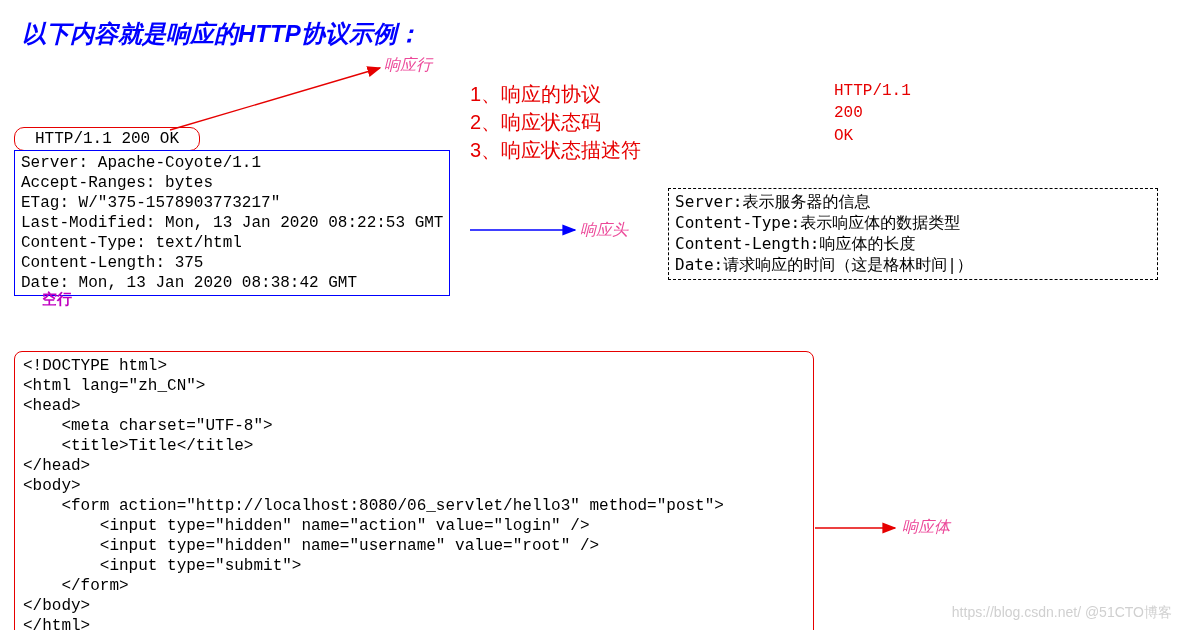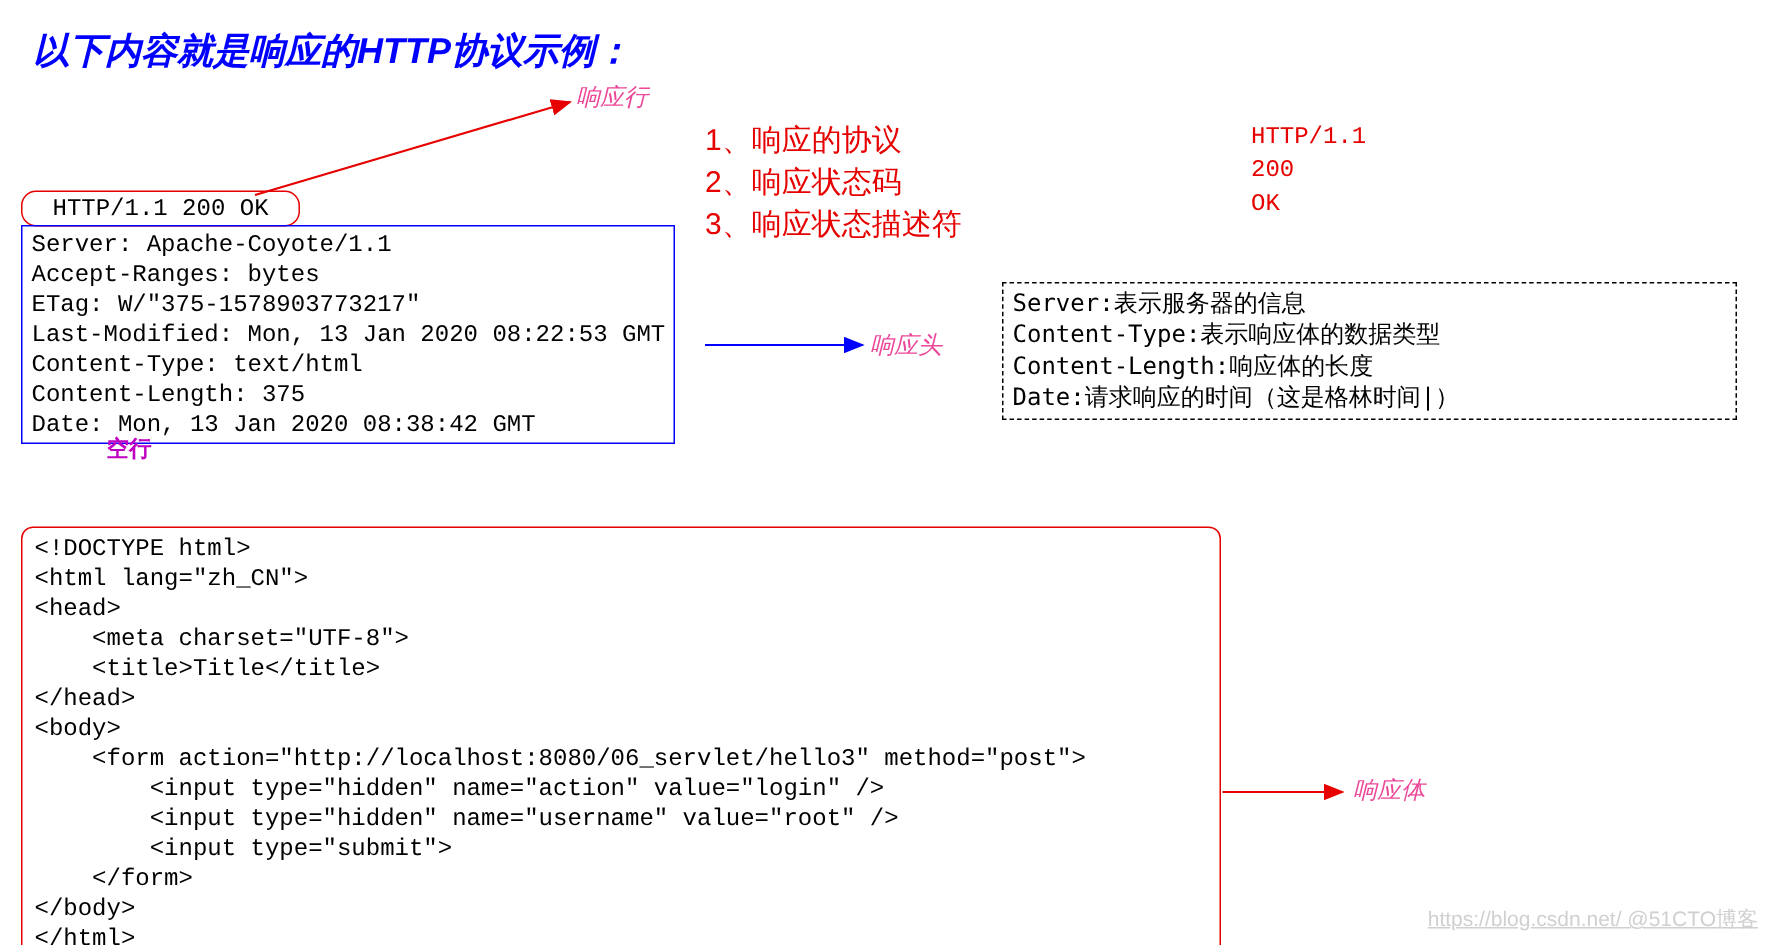--- a/index.html
+++ b/index.html
@@ -38,21 +38,20 @@
     border: 1px solid #0000ff;
     padding: 2px 6px;
     white-space: pre;
   }
   .empty-line-label {
     position: absolute;
     left: 42px; top: 290px;
     color: #c000c0;
     font-size: 15px;
     font-weight: bold;
-    margin-left: 29px;
   }
   .body-box {
     position: absolute;
     left: 14px; top: 308px;
     width: 800px;
     border: 1px solid #e60000;
     border-radius: 8px;
     padding: 4px 8px;
     white-space: pre;
     margin-top: 43px;
@@ -78,21 +77,20 @@
     border: 1px dashed #000;
     padding: 3px 6px;
     font-size: 16px;
     font-family: "SimSun", monospace;
   }
   .watermark {
     position: absolute;
     right: 12px; bottom: 8px;
     color: #d0d0d0;
     font-size: 14px;
-    text-decoration: underline;
   }
 </style>
 </head>
 <body>
 
 <div class="title">以下内容就是响应的HTTP协议示例：</div>
 
 <div class="resp-line-label label-red">响应行</div>
 <div class="resp-list">
   <div>1、响应的协议</div>

